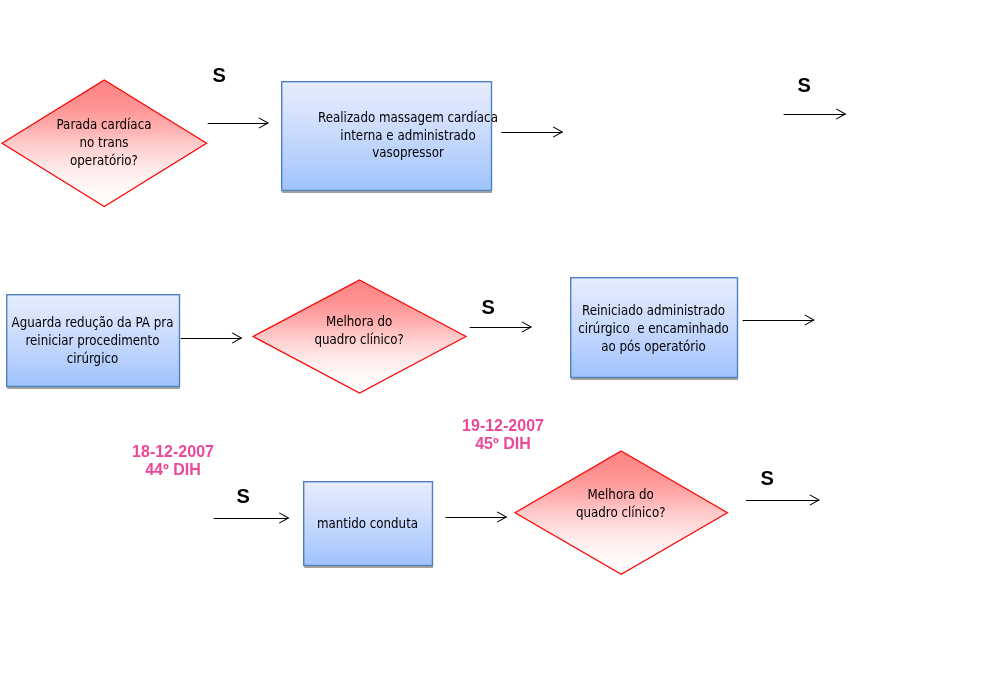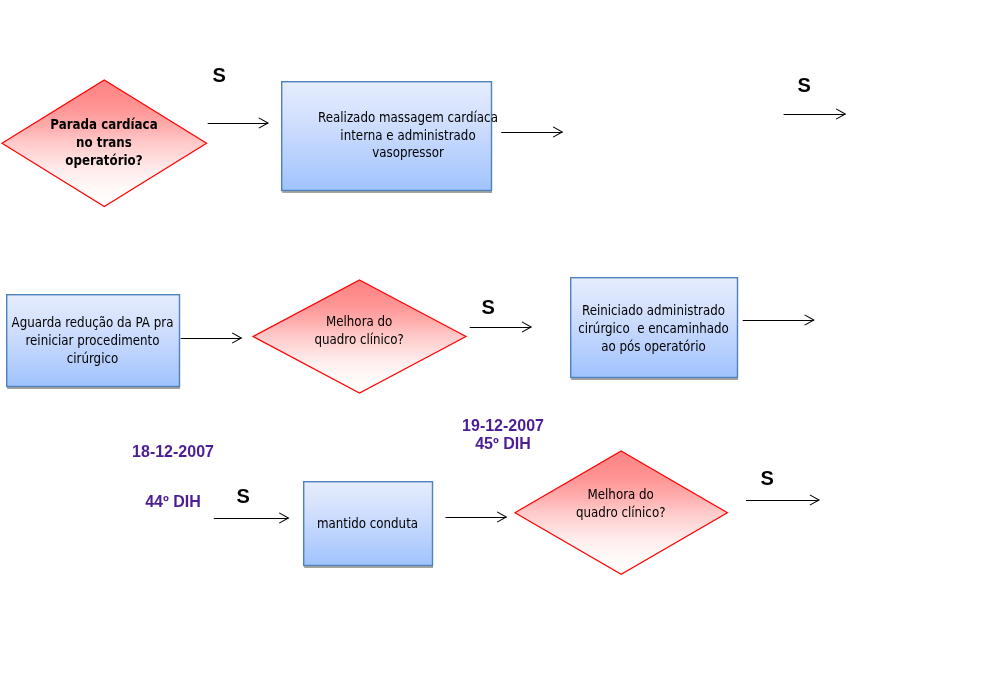--- a/index.html
+++ b/index.html
@@ -11,31 +11,31 @@
   .node > svg{position:absolute;left:0;top:0;display:block;}
   .node .txt{position:absolute;left:0;top:0;width:100%;height:100%;
        display:flex;flex-direction:column;align-items:center;justify-content:center;
        text-align:center;color:#000000;font-size:13.2px;line-height:17.7px;}
   .node .txt span{display:block;white-space:pre;}
   .edge{position:absolute;}
   .edge svg{display:block;}
   .elabel{position:absolute;font-family:"Liberation Sans",sans-serif;
           font-weight:bold;font-size:20px;line-height:20px;color:#000000;white-space:pre;}
   .datelabel{position:absolute;font-family:"Liberation Sans",sans-serif;
-          font-weight:bold;font-size:16px;line-height:17.8px;color:#4c1d95;
+          font-weight:bold;font-size:16px;line-height:17.8px;color:#ec4899;
           text-align:center;white-space:pre;display:flex;flex-direction:column;
           align-items:center;}
   .datelabel span{display:block;}
 </style>
 </head>
 <body>
 
 <div id="canvas">
 
-  <div class="node" style="left:1.7px;top:79.7px;width:204.6px;height:126.6px;font-weight:bold;">
+  <div class="node" style="left:1.7px;top:79.7px;width:204.6px;height:126.6px;">
     <svg width="204.6" height="126.6" viewBox="0 0 204.6 126.6" style="overflow:visible">
       <defs>
           <linearGradient id="gr" x1="0" y1="0" x2="0" y2="1">
         <stop offset="0" stop-color="#FF8585"></stop>
         <stop offset="0.11" stop-color="#FF8A8A"></stop>
         <stop offset="0.23" stop-color="#FF9696"></stop>
         <stop offset="0.38" stop-color="#FFAFAF"></stop>
         <stop offset="0.49" stop-color="#FFC8C8"></stop>
         <stop offset="0.72" stop-color="#FFEDED"></stop>
         <stop offset="0.87" stop-color="#FFFAF8"></stop>
@@ -142,21 +142,21 @@
     </div>
   </div>
 
   <div class="edge" style="left:740px;top:312px;width:78px;height:16px;">
     <svg width="78" height="16">
         <path d="M2.70,8.50 L73.80,8.50" stroke="#000000" stroke-width="1" fill="none" stroke-linecap="butt"></path>
         <path d="M64.60,2.90 L73.80,8.00 L64.60,13.10" stroke="#000000" stroke-width="1.05" fill="none" stroke-linejoin="miter" stroke-linecap="butt"></path>
       </svg>
   </div>
 
-  <div class="datelabel" style="left:118px;top:443px;width:110px;gap:32px;">
+  <div class="datelabel" style="left:118px;top:443px;width:110px;">
     <span>18-12-2007</span>
     <span>44º DIH</span>
   </div>
 
   <div class="datelabel" style="left:448px;top:417px;width:110px;">
     <span>19-12-2007</span>
     <span>45º DIH</span>
   </div>
 
 

